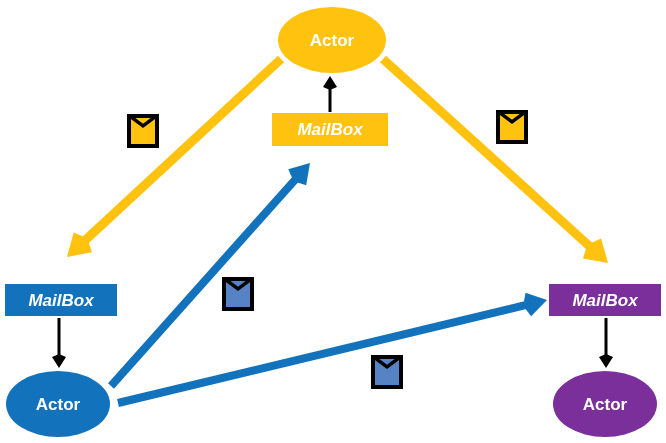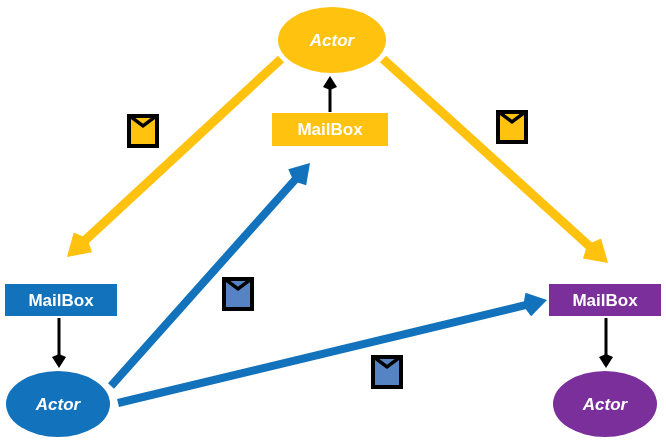--- a/index.html
+++ b/index.html
@@ -34,25 +34,25 @@
     font-weight: bold;
     font-family: "Liberation Sans", sans-serif;
     text-align: center;
     line-height: 1;
     box-sizing: border-box;
     user-select: none;
   }
   .node-actor {
     border-radius: 50%;
     font-size: 17px;
-    font-style: italic;
   }
   .node-mailbox {
     border-radius: 0;
     font-size: 17px;
+    font-style: italic;
   }
   .envelope {
     position: absolute;
     box-sizing: border-box;
     border: 4px solid #000000;
   }
   .envelope .flap {
     position: absolute;
     left: -4px;
     top: -4px;

